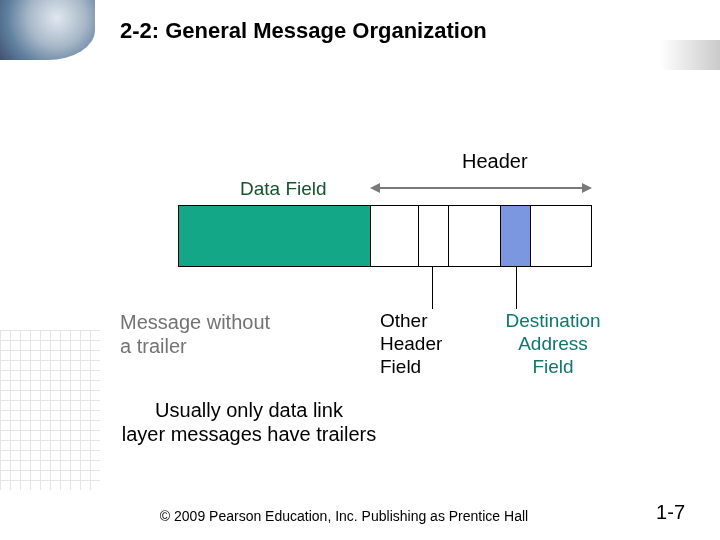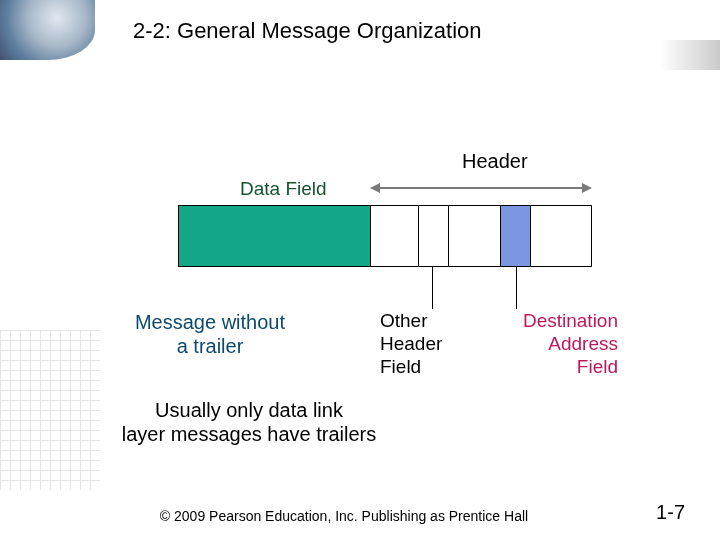--- a/index.html
+++ b/index.html
@@ -37,23 +37,23 @@
     height: 160px;
     opacity: 0.25;
     background-image:
       linear-gradient(#999 1px, transparent 1px),
       linear-gradient(90deg, #999 1px, transparent 1px);
     background-size: 10px 10px;
   }
   .title {
     position: absolute;
     top: 18px;
-    left: 133px;
+    left: 120px;
     font-size: 22px;
-    font-weight: normal;
+    font-weight: bold;
     color: #000;
   }
   .label-data-field {
     position: absolute;
     top: 150px;
     left: 240px;
     font-size: 19px;
     color: #14532d;
     margin-top: 28px;
   }
@@ -131,34 +131,33 @@
     text-align: left;
     font-size: 19px;
     line-height: 1.2;
     color: #000;
   }
   .label-dest {
     position: absolute;
     top: 310px;
     left: 488px;
     width: 130px;
-    text-align: right;
+    text-align: center;
     font-size: 19px;
     line-height: 1.2;
-    color: #be185d;
+    color: #0f766e;
   }
   .label-left {
     position: absolute;
     top: 310px;
     left: 120px;
     width: 180px;
-    text-align: center;
-    font-size: 20px;
-    line-height: 1.2;
-    color: #0c4a6e;
+    font-size: 20px;
+    line-height: 1.2;
+    color: #737373;
   }
   .label-usually {
     position: absolute;
     top: 398px;
     left: 82px;
     width: 260px;
     text-align: center;
     font-size: 20px;
     line-height: 1.2;
     color: #000;

